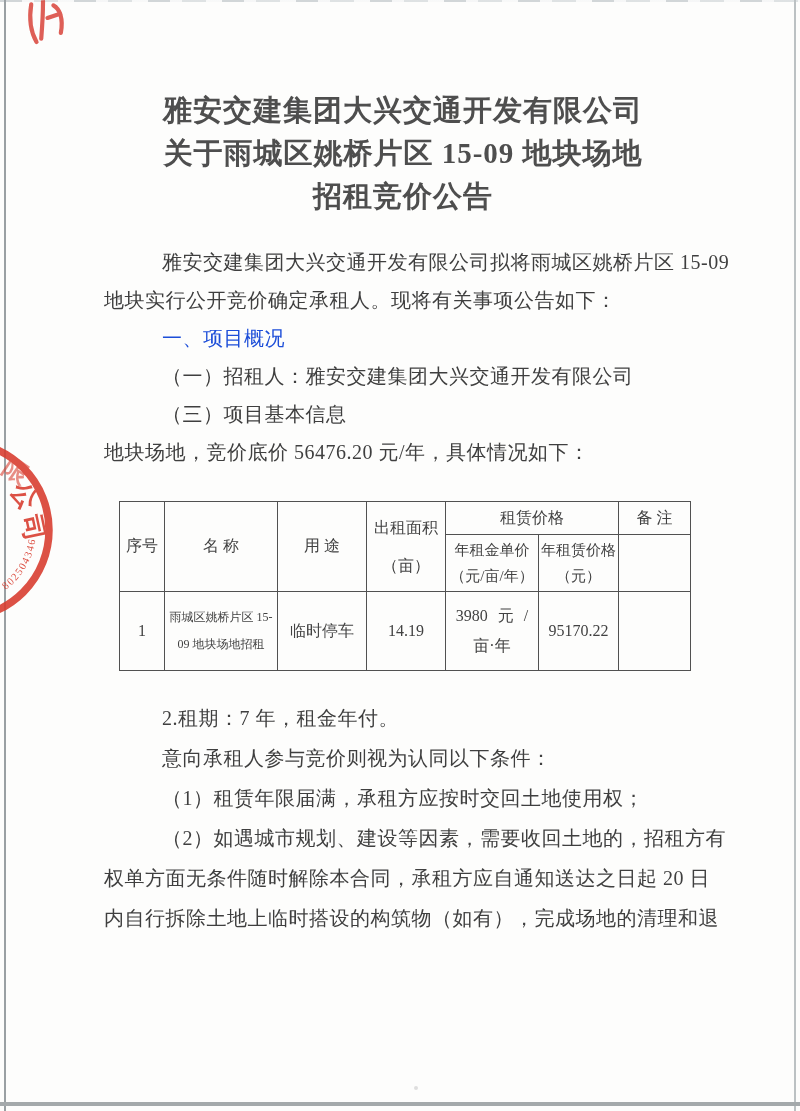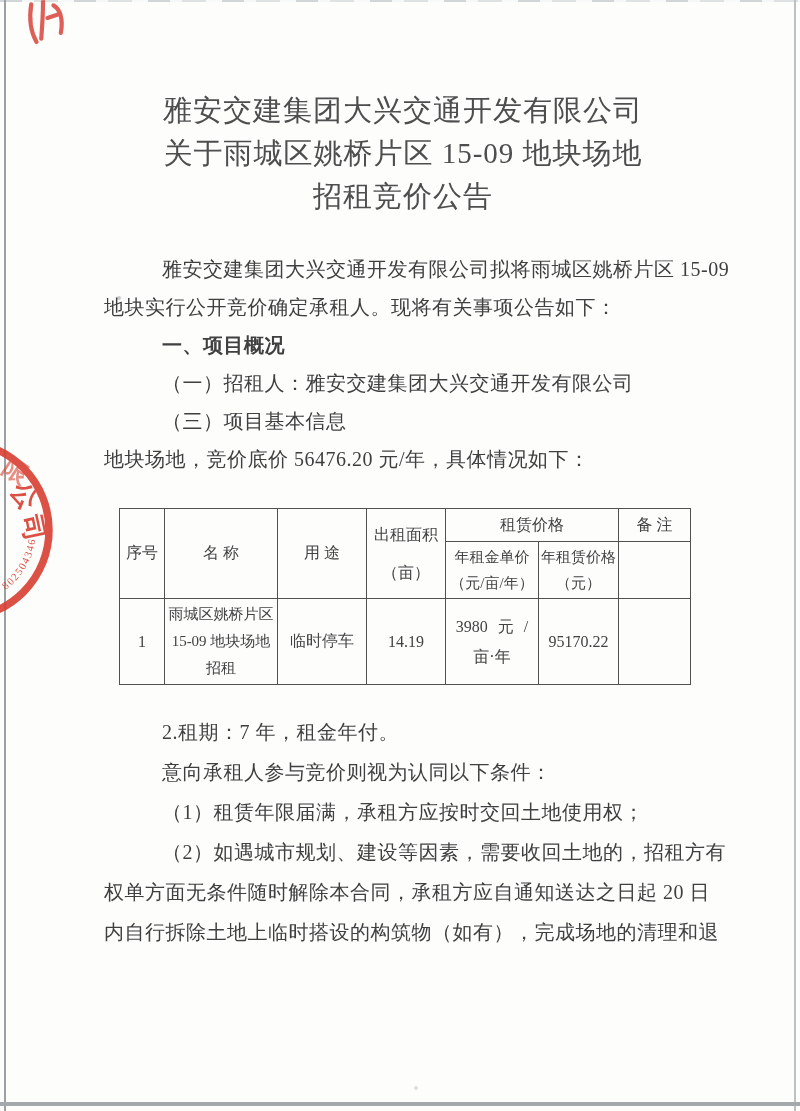--- a/index.html
+++ b/index.html
@@ -22,46 +22,46 @@
   .edge-bottom{ position:absolute; left:0; top:1102px; width:100%; height:4px; background:#a4a9ab; }
   .speck { position:absolute; width:4px; height:4px; background:#c9c9c9; border-radius:50%; }
 
   
   .seal { position:absolute; left:0; top:445px; opacity:.88; }
   .corner-stamp { position:absolute; left:24px; top:0; opacity:.78; transform:rotate(-5deg); }
 
   
   .doc { position:absolute; left:104px; top:89px; width:598px; }
   .title-line {
-    text-align:center; font-weight:normal;
+    text-align:center; font-weight:bold;
     font-size:29px; line-height:43px; letter-spacing:1px;
     color:#4e4e4e; white-space:nowrap;
   }
-  .bodytext { margin-top:32px; font-size:20px; letter-spacing:.5px; }
+  .bodytext { margin-top:25px; font-size:20px; letter-spacing:.5px; }
   .line  { line-height:38px; white-space:nowrap; }
   .line.post { line-height:40px; }
   .indent { padding-left:58px; }
-  .bold { font-weight:bold; color:#404040; }
+  .bold { font-weight:normal; color:#1d4ed8; }
 
   
   .table-wrap { margin-left:15px; margin-top:30px; }
   table.info {
     border-collapse:collapse; table-layout:fixed;
     width:571px; font-size:16px; color:#424242;
   }
   table.info th, table.info td {
     border:1px solid #515151; font-weight:normal;
     text-align:center; vertical-align:middle; padding:2px 3px;
     overflow:hidden;
   }
   tr.hrow1 th { height:28px; }
   tr.hrow2 th { height:48px; font-size:15px; line-height:26px; padding:2px; }
   th.span2 { line-height:38px; }
   tr.drow td { height:74px; }
-  td.cell-name { text-align:left; font-size:15px; line-height:27px; padding:4px 7px; }
+  td.cell-name { text-align:left; font-size:12px; line-height:27px; padding:4px 7px; }
   td.cell-use  { vertical-align:top; padding-top:10px; }
   td.cell-unit { text-align:left; line-height:30px; padding:4px 8px; word-spacing:6px; }
   td.cell-annual { text-align:left; padding-left:8px; }
 
   .mt-post { margin-top:27px; }
 </style>
 </head>
 <body>
 
 <div class="page">

